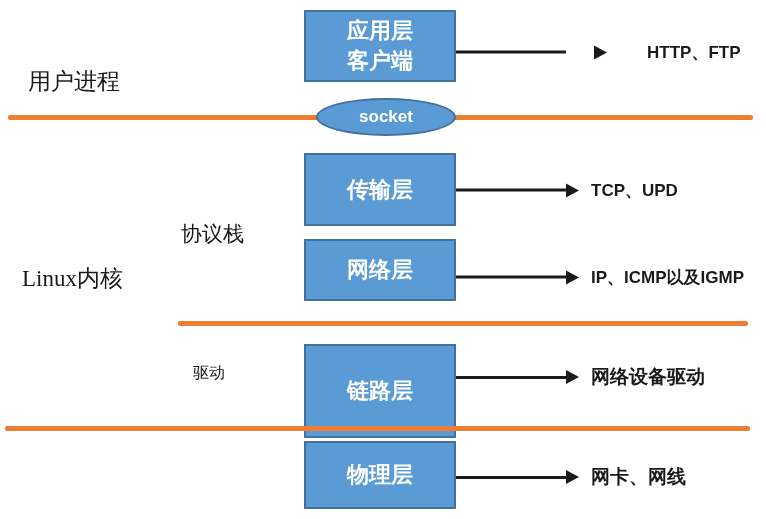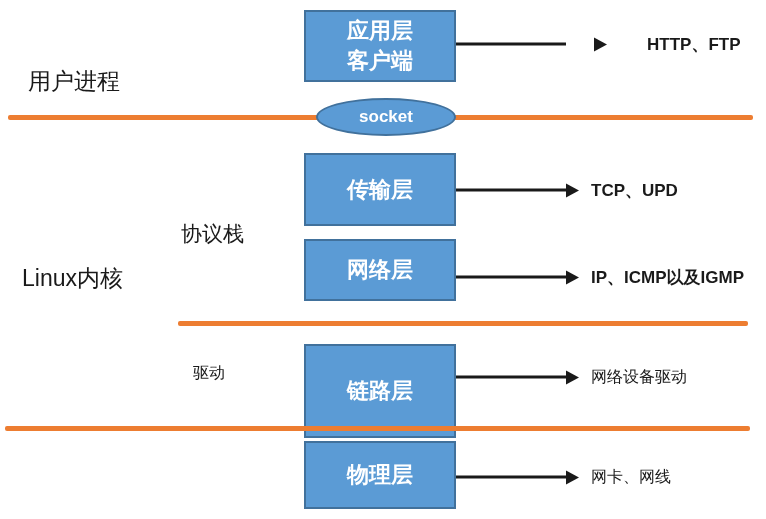--- a/index.html
+++ b/index.html
@@ -63,45 +63,45 @@
   #divider-stack-driver{left:178px;top:321px;width:570px;}
   #divider-driver-physical{left:5px;top:426px;width:745px;}
 
   
   .arrow-group{
     position:absolute;left:456px;
     display:flex;align-items:center;
     transform:translateY(-50%);
     z-index:2;
   }
-  #arrow-application{top:44px;gap:28px;}
+  #arrow-application{top:52px;gap:28px;}
   #arrow-transport{top:190px;}
   #arrow-network{top:277px;}
   #arrow-link{top:377px;}
   #arrow-physical{top:477px;}
   .arrow-line{width:110px;height:3px;background:var(--arrow);}
   .arrow-head{
     width:0;height:0;
     border-left:13px solid var(--arrow);
     border-top:7px solid transparent;
     border-bottom:7px solid transparent;
   }
   .arrow-label{
     margin-left:12px;
     color:var(--label-text);
     white-space:nowrap;
   }
   .arrow-label.latin{font-family:"Liberation Sans",sans-serif;font-weight:bold;font-size:17px;}
-  .arrow-label.cjk{font-family:"Liberation Serif",serif;font-weight:normal;font-size:16px;}
+  .arrow-label.cjk{font-family:"Liberation Serif",serif;font-weight:bold;font-size:19px;}
 
   
   .zone-label{
     position:absolute;
     color:var(--label-text);
-    font-family:Liberation Sans, sans-serif;
+    font-family:Liberation Serif, serif;
     white-space:nowrap;
   }
   #label-user-process{left:28px;top:66px;font-size:23px;}
   #label-protocol-stack{left:181px;top:220px;font-size:21px;}
   #label-linux-kernel{left:22px;top:263px;font-size:23px;}
   #label-driver{left:193px;top:363px;font-size:16px;}
 </style>
 </head>
 <body>
 

